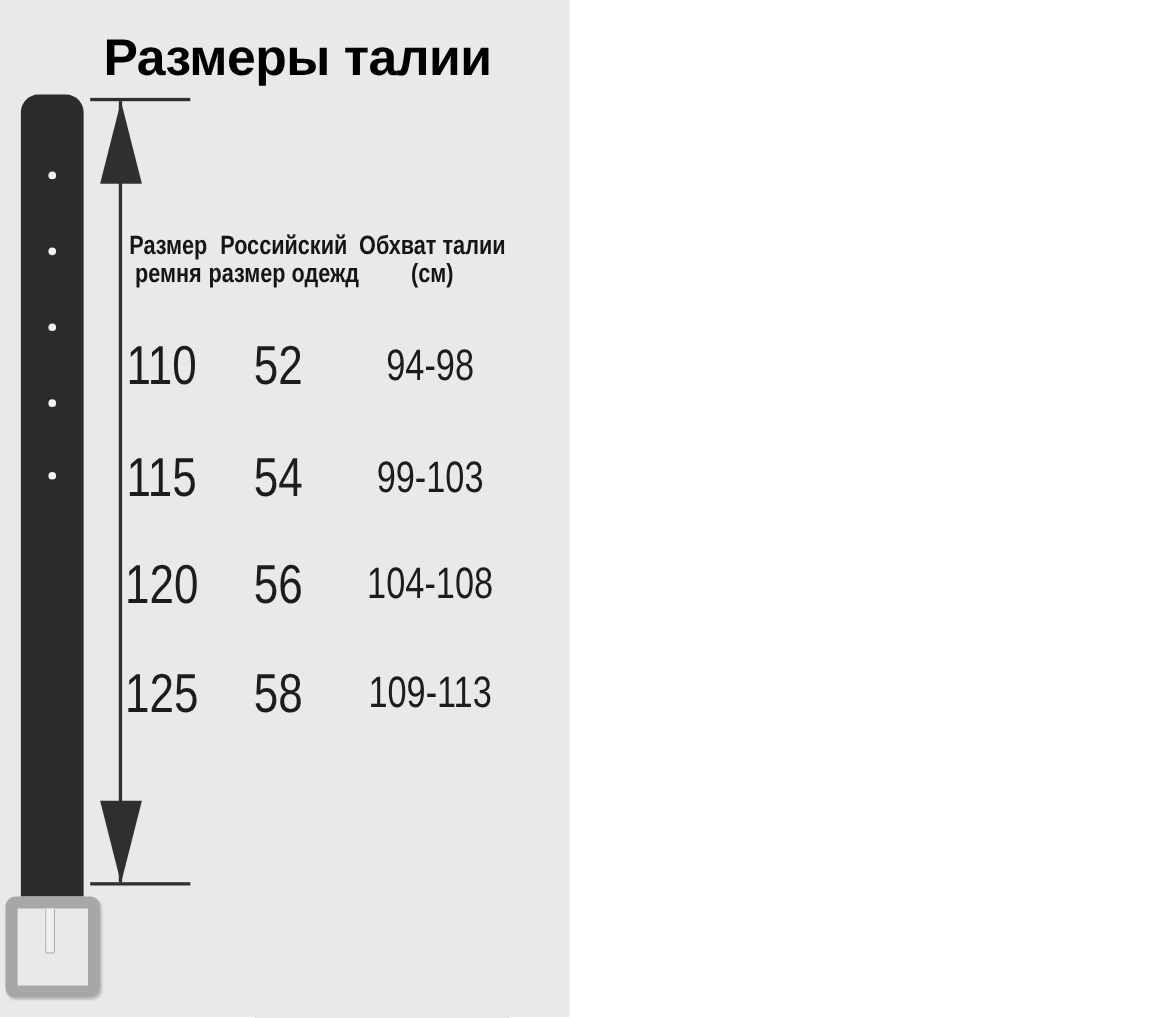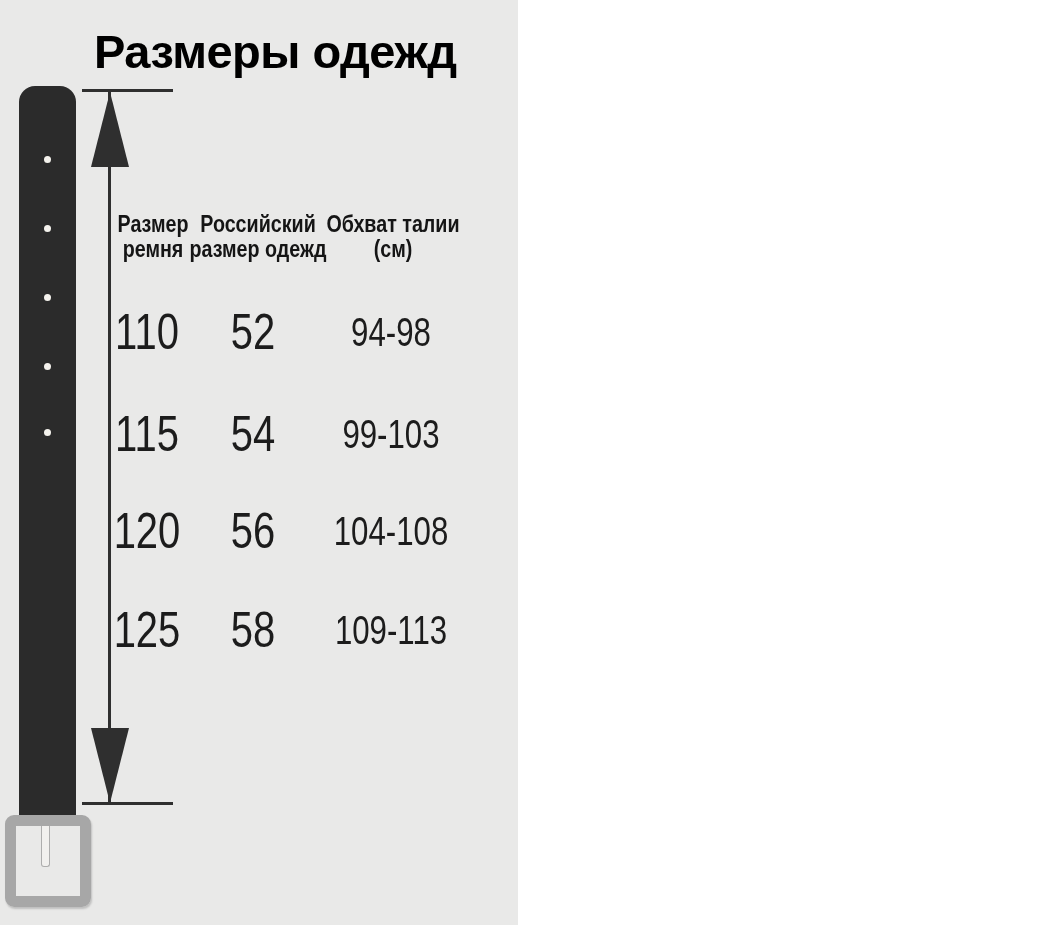--- a/index.html
+++ b/index.html
@@ -32,21 +32,21 @@
   .num-lg{font-size:50px;line-height:50px;}
   .num-sm{font-size:40px;line-height:40px;transform:scaleX(0.78);}
 </style>
 </head>
 <body>
 
 <div id="canvas">
 
   <div id="left-panel" class="abs">
 
-    <div class="abs title-left">Размеры одежд</div>
+    <div class="abs title-left">Размеры талии</div>
 
     <div class="abs belt-strap">
       <span class="belt-hole" style="top:70px"></span>
       <span class="belt-hole" style="top:139px"></span>
       <span class="belt-hole" style="top:208px"></span>
       <span class="belt-hole" style="top:277px"></span>
       <span class="belt-hole" style="top:343px"></span>
     </div>
     <div class="abs belt-buckle"></div>
     <div class="abs buckle-prong"></div>

